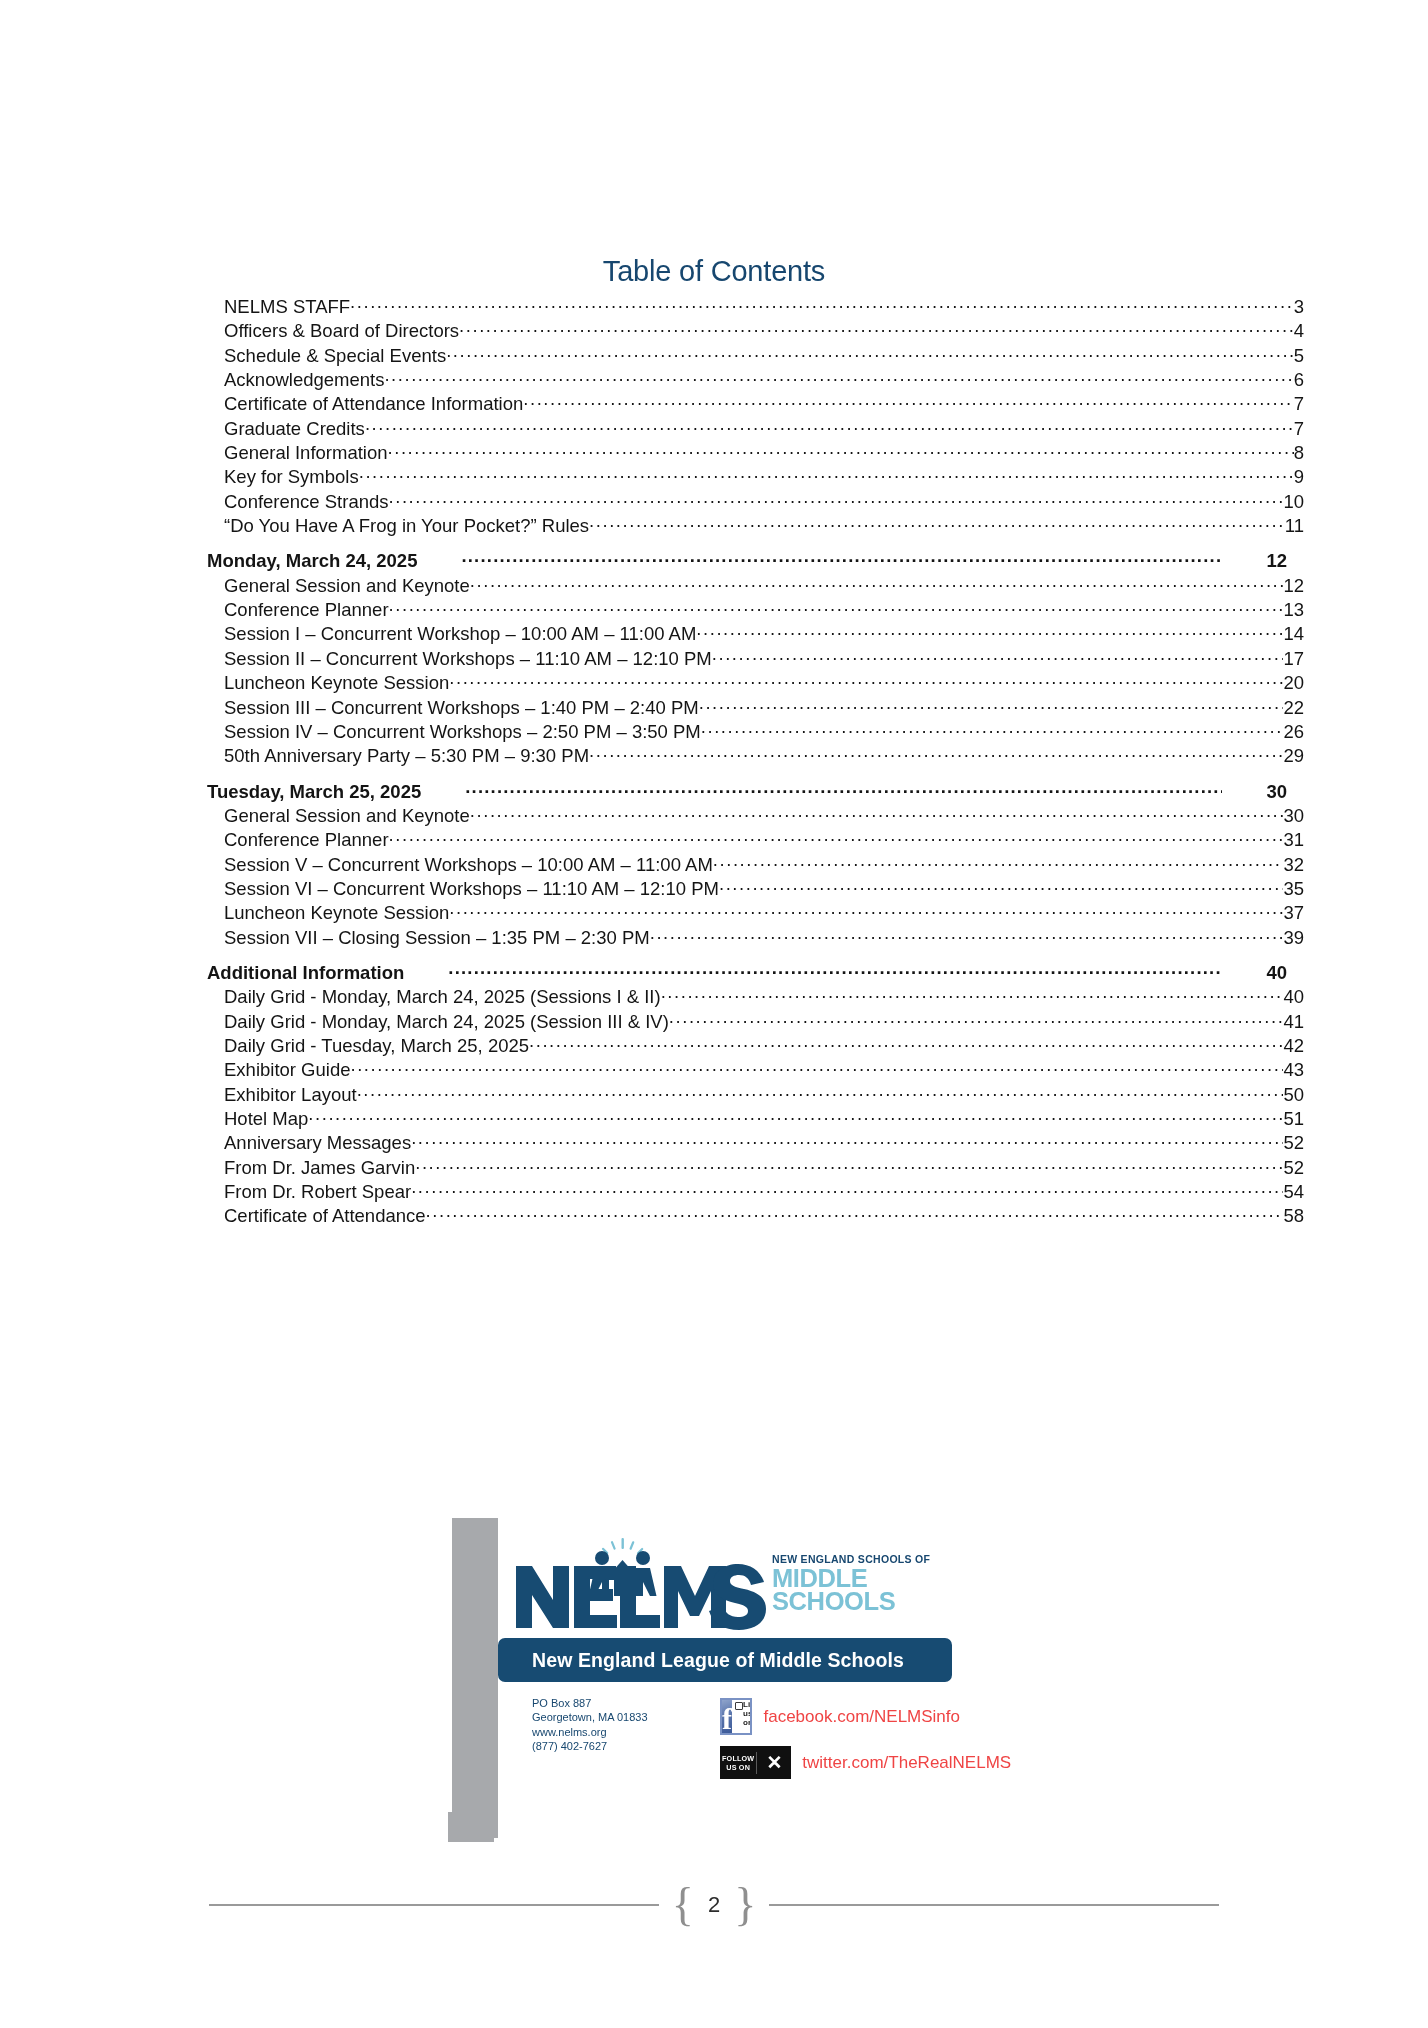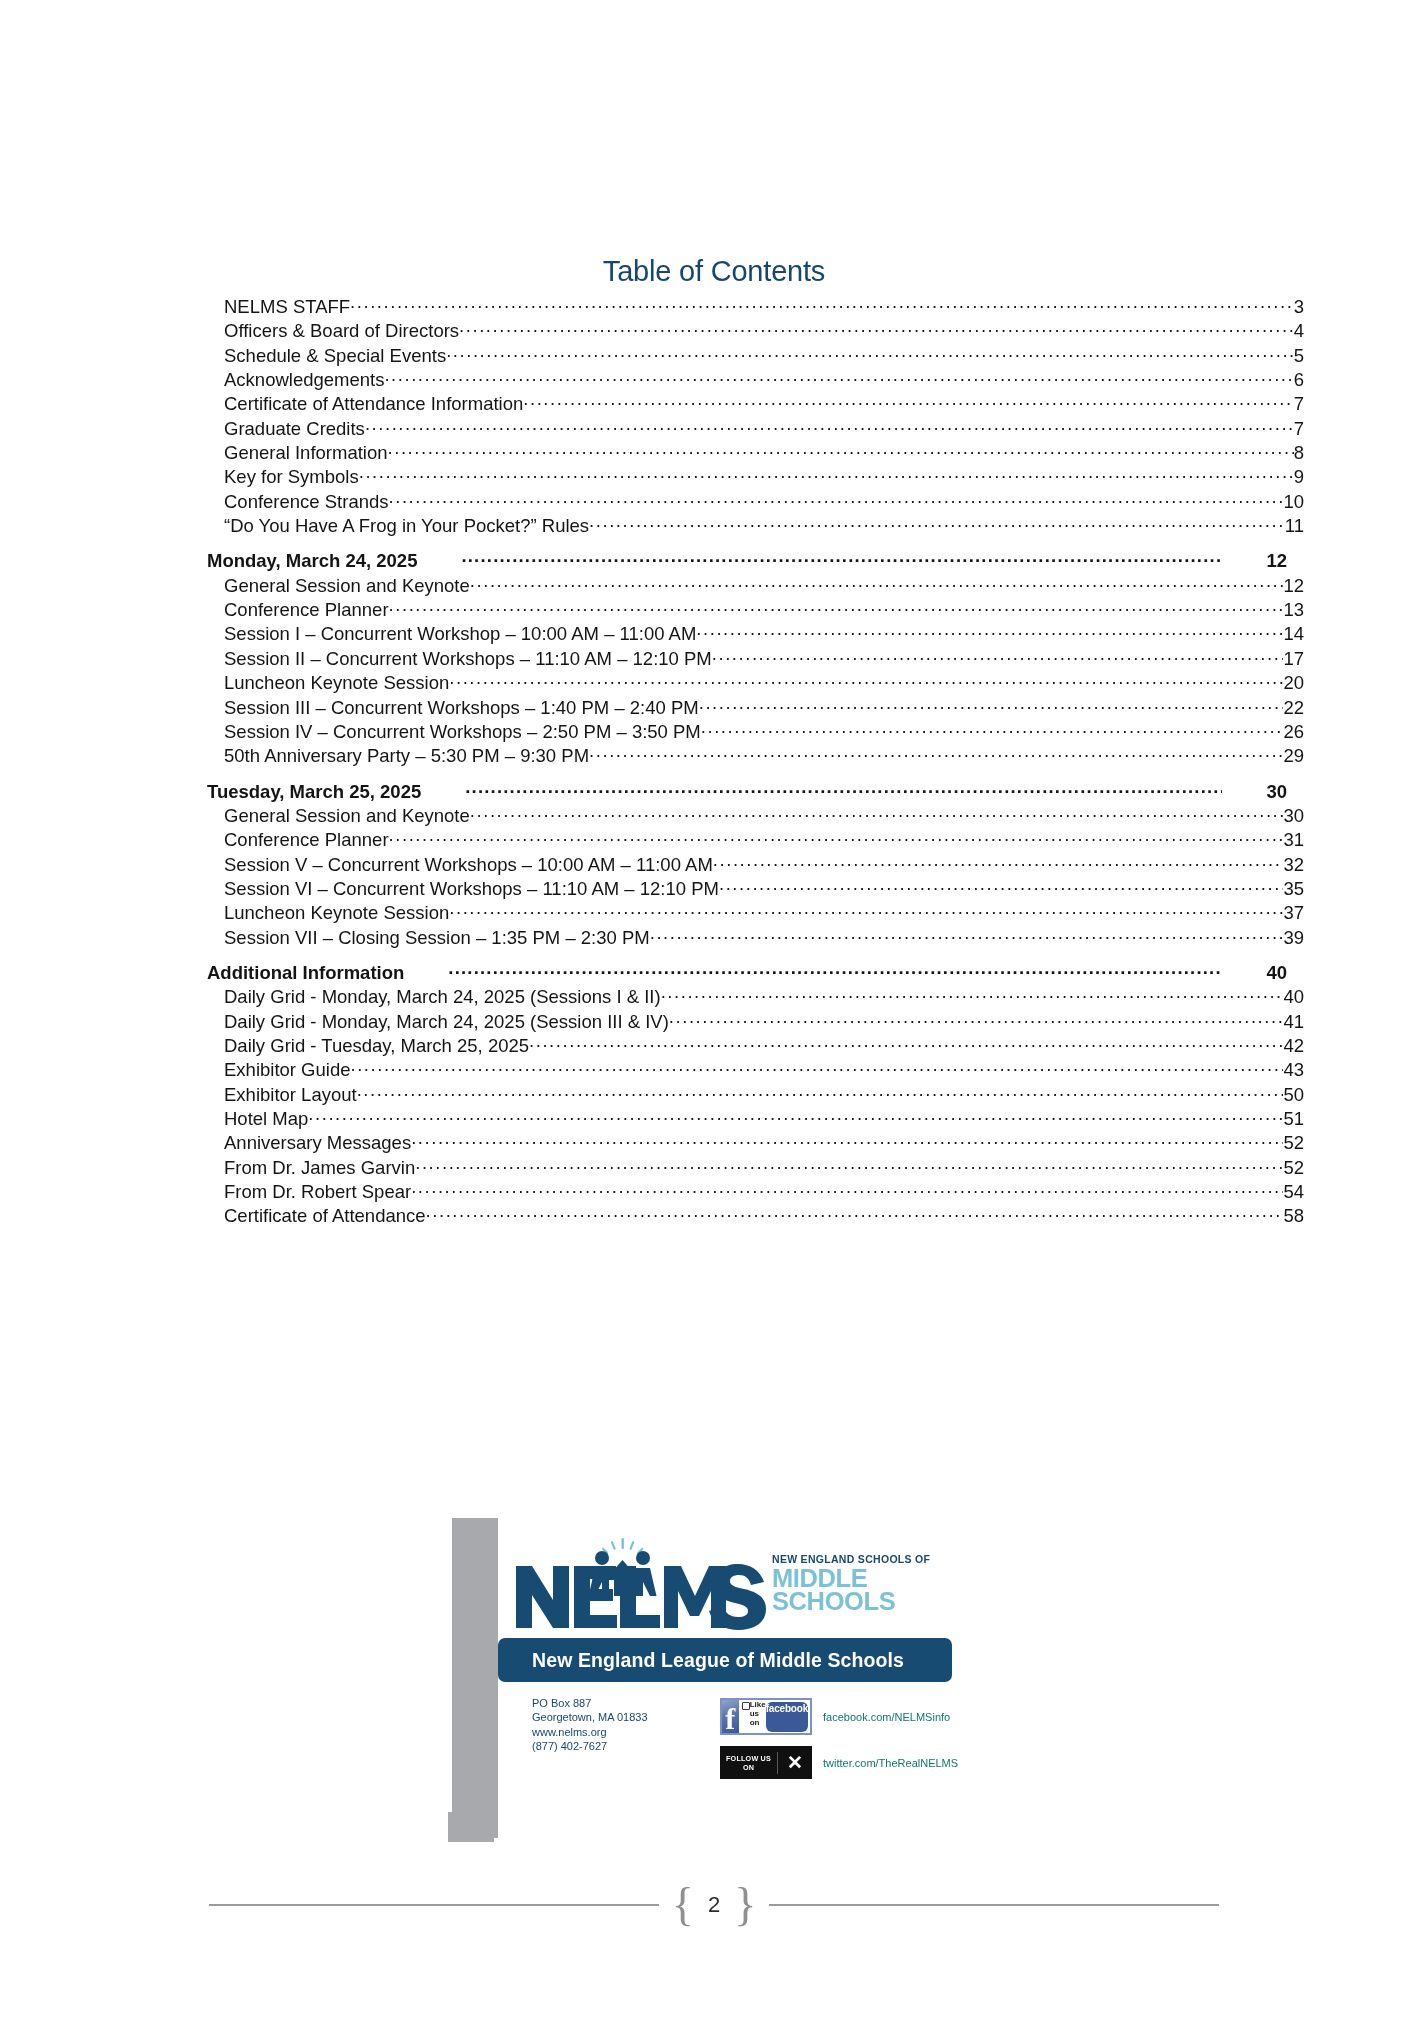--- a/index.html
+++ b/index.html
@@ -284,22 +284,22 @@
     width: 34px;
     text-align: center;
     color: #ffffff;
     font-size: 19px;
     font-weight: bold;
     font-family: "Liberation Sans", sans-serif;
   }
 
   .social-url {
     margin-left: 11px;
-    font-size: 11px;
-    color: #0f766e;
+    font-size: 17px;
+    color: #ef4444;
     white-space: nowrap;
   }
 
   
   .footer {
     position: absolute;
     left: 0;
     top: 1875px;
     width: 1428px;
     height: 60px;

